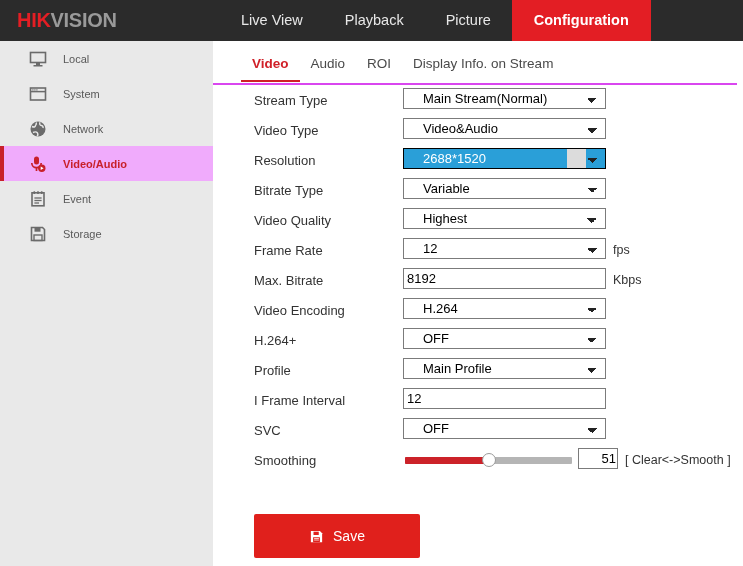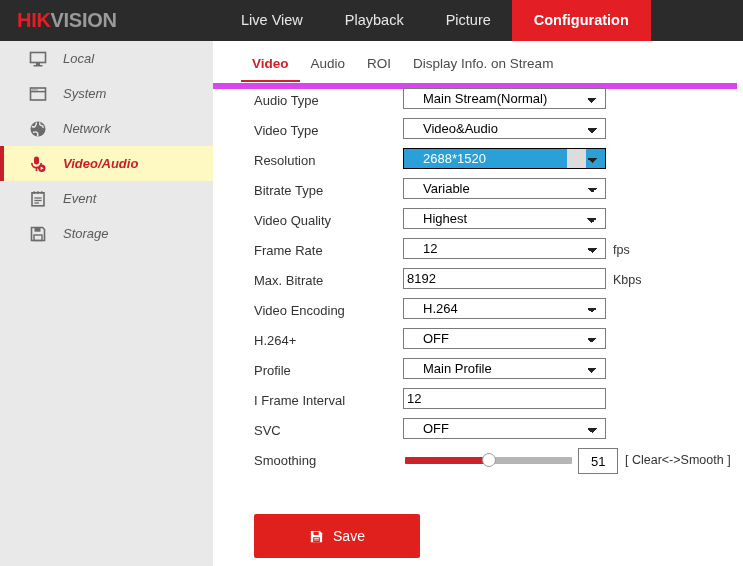--- a/index.html
+++ b/index.html
@@ -80,26 +80,25 @@
     width: 22px;
     height: 22px;
     margin-left: 27px;
     margin-right: 14px;
     display: flex;
     align-items: center;
     justify-content: center;
     flex: none;
   }
   .side-item .slabel {
-    font-size: 13px;
+    font-size: 11px;
     color: #595959;
-    font-style: italic;
   }
   .side-item.active {
-    background: #fef9c3;
+    background: #f0abfc;
   }
   .side-item.active::before {
     content: "";
     position: absolute;
     left: 0; top: 0;
     width: 4px;
     height: 35px;
     background: #c8202a;
   }
   .side-item.active .slabel {
@@ -115,21 +114,21 @@
     width: 530px;
     height: 525px;
     background: #ffffff;
   }
   .tabstrip {
     position: absolute;
     left: 0;
     top: 8px;
     width: 524px;
     height: 34px;
-    border-bottom: 6px solid #d946ef;
+    border-bottom: 2px solid #d946ef;
   }
   .stab {
     position: relative;
     display: inline-block;
     height: 33px;
     line-height: 30px;
     padding: 0 11px;
     font-size: 13.5px;
     color: #4a4a4a;
     cursor: pointer;
@@ -271,21 +270,21 @@
     top: 1px;
     width: 40px;
     height: 21px;
     box-sizing: border-box;
     border: 1px solid #7b7b7b;
     background: #ffffff;
     font-family: "Liberation Sans", sans-serif;
     font-size: 13px;
     text-align: right;
     color: #000;
-    padding: 12px;
+    padding: 1px;
     outline: none;
     border-radius: 0;
   }
   .smooth-hint {
     position: absolute;
     left: 412px;
     top: 6px;
     font-size: 12.5px;
     color: #333333;
     white-space: nowrap;
@@ -410,21 +409,21 @@
 
 <div class="content">
 
   <div class="tabstrip">
     <div class="stab active">Video</div><div class="stab">Audio</div><div class="stab">ROI</div><div class="stab">Display Info. on Stream</div>
   </div>
 
   <div class="form">
 
     <div class="frow">
-      <div class="flabel">Audio Type</div>
+      <div class="flabel">Stream Type</div>
       <div class="fctrl">
         <select class="fld"><option>Main Stream(Normal)</option></select>
       </div>
     </div>
 
     <div class="frow">
       <div class="flabel">Video Type</div>
       <div class="fctrl">
         <select class="fld"><option>Video&amp;Audio</option></select>
       </div>

